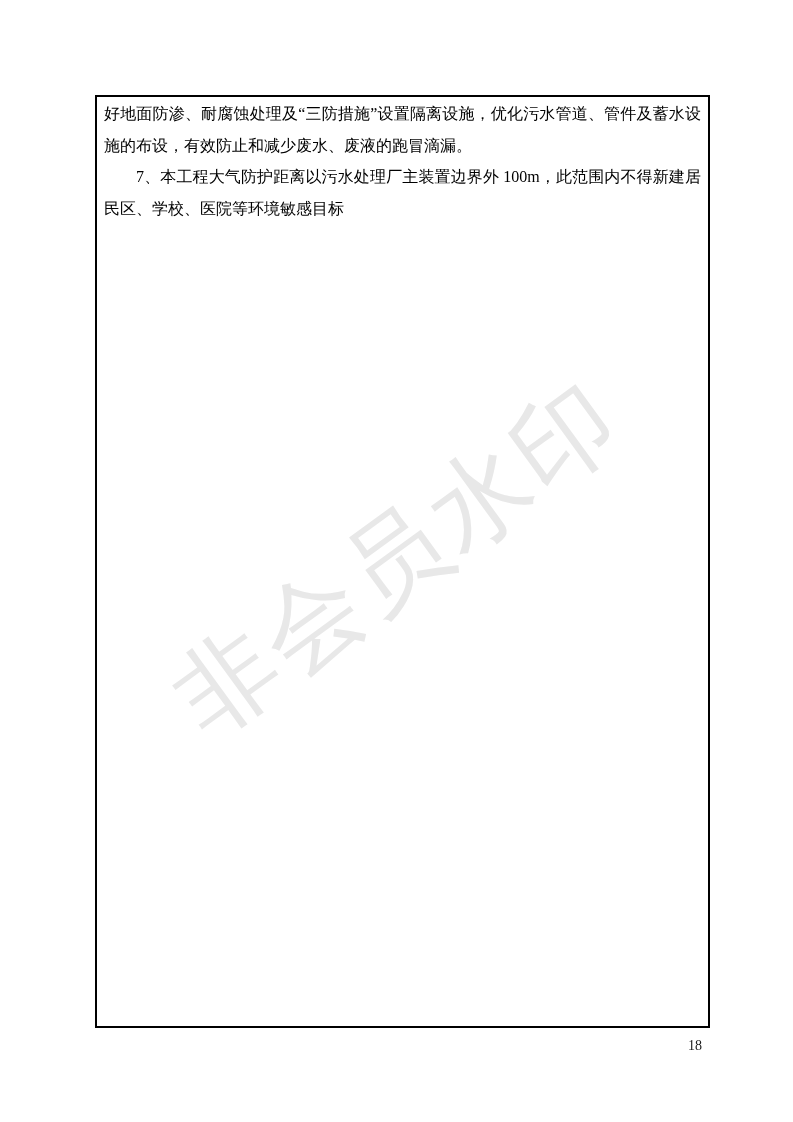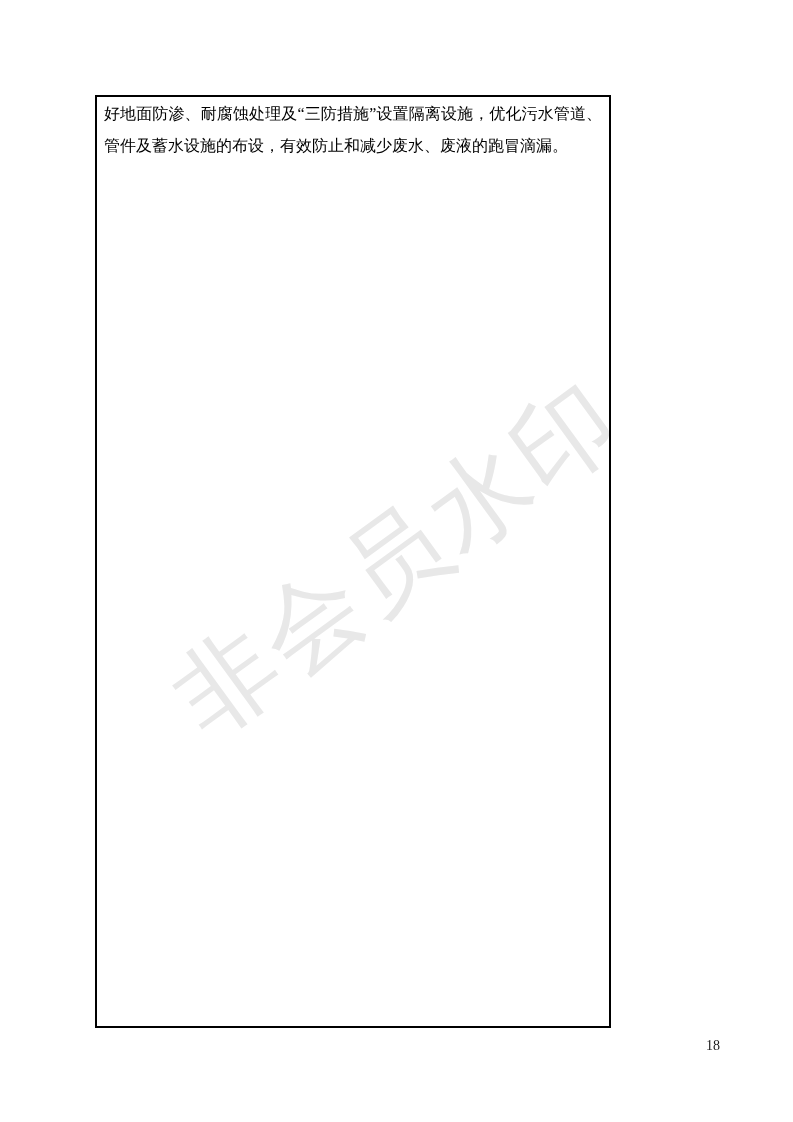--- a/index.html
+++ b/index.html
@@ -24,21 +24,21 @@
     letter-spacing: 4px;
     white-space: nowrap;
     color: #e8e8e8;
     z-index: 0;
     user-select: none;
   }
   .content-box {
     position: absolute;
     left: 95px;
     top: 95px;
-    width: 516px;
+    width: 615px;
     height: 933px;
     border: 2px solid #000000;
     background: transparent;
     z-index: 1;
     padding: 1px 7px 0 7px;
   }
   .content-box p {
     font-size: 16px;
     line-height: 31.5px;
     text-align: justify;
@@ -47,32 +47,33 @@
     color: #000000;
   }
   .content-box p.indent {
     text-indent: 2em;
   }
   .page-number {
     position: absolute;
     left: 670px;
     top: 1038px;
     width: 50px;
-    text-align: right;
+    text-align: center;
     font-size: 14px;
     color: #1a1a1a;
     z-index: 1;
   }
 </style>
 </head>
 <body>
 
 <div class="page">
 
   <div class="watermark" style="color: rgb(232, 232, 232);">非会员水印</div>
 
   <div class="content-box">
     <p>好地面防渗、耐腐蚀处理及“三防措施”设置隔离设施，优化污水管道、管件及蓄水设施的布设，有效防止和减少废水、废液的跑冒滴漏。</p>
+    <p class="indent">7、本工程大气防护距离以污水处理厂主装置边界外 100m，此范围内不得新建居民区、学校、医院等环境敏感目标</p>
   </div>
 
   <div class="page-number">18</div>
 
 </div>
 
 </body></html>

